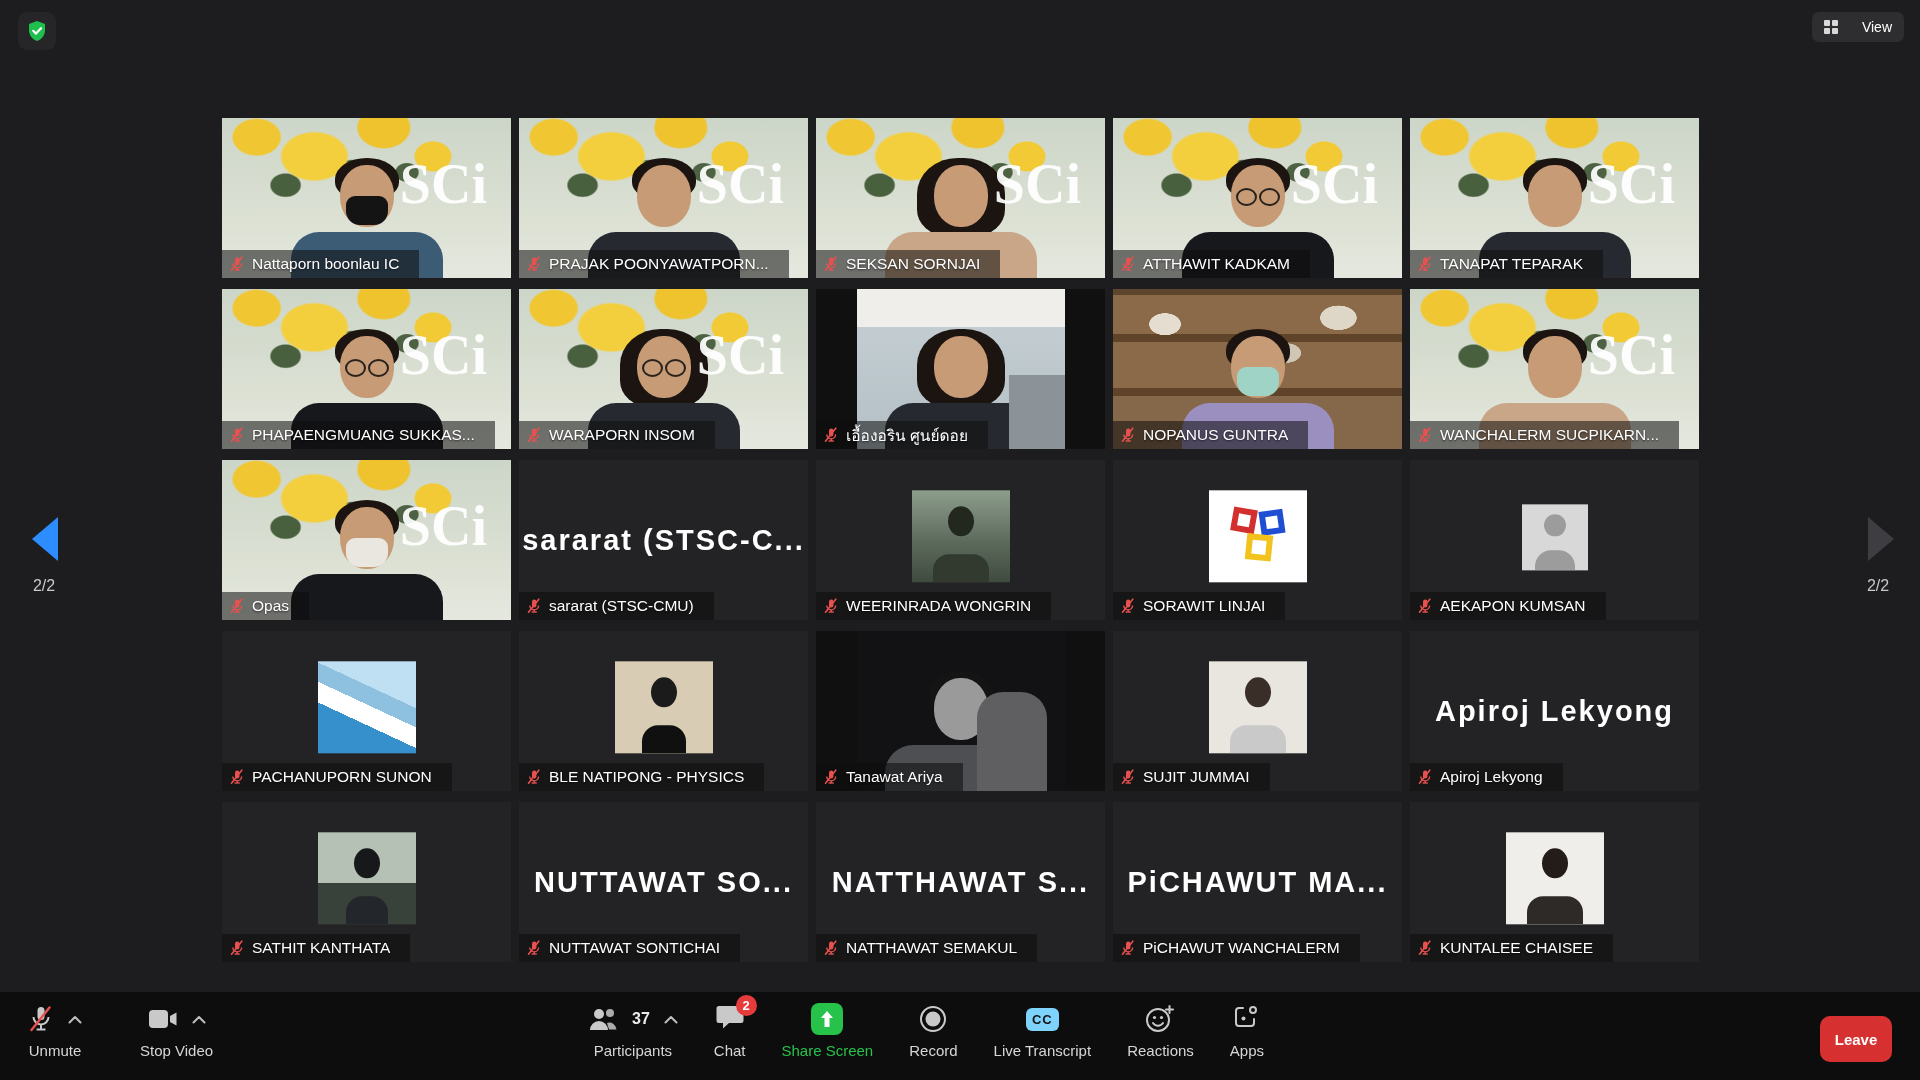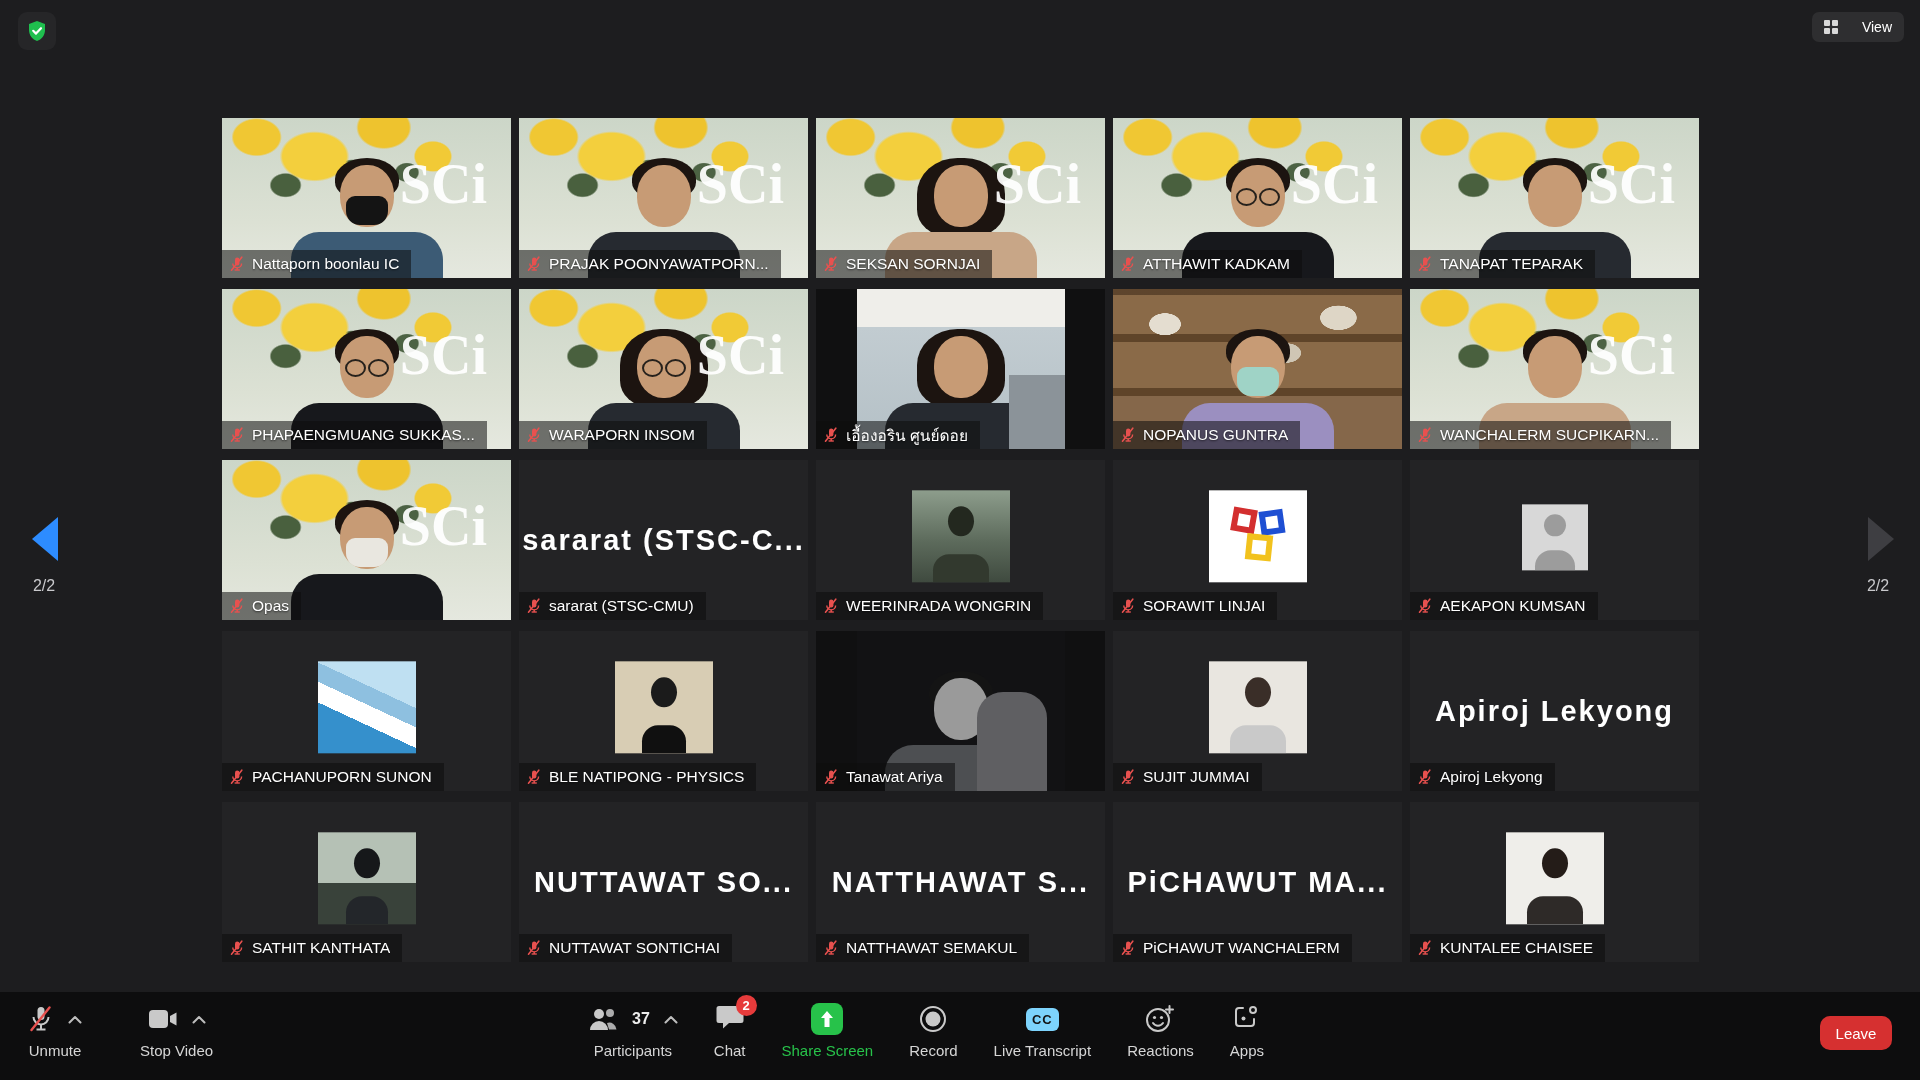--- a/index.html
+++ b/index.html
@@ -90,37 +90,37 @@
   .av-woman { background:#e9e6e0; }
   .av-woman::before { background:#3a2e28; } .av-woman::after { background:#c9c9c9; }
   .av-motorbike { background:linear-gradient(180deg,#b5c1b5 0 55%, #39423a 55% 100%); }
   .av-motorbike::before { background:#16181a; } .av-motorbike::after { width:42px; background:#23262a; }
   .av-woman2 { background:#efeeea; }
   .av-woman2::before { background:#241c18; } .av-woman2::after { background:#2e2a28; }
   .av-cube { background:#ffffff; display:flex; align-items:center; justify-content:center; }
   .av-cube::before, .av-cube::after { content:none; }
 
   
-  .badge { position:absolute; left:0; bottom:0; max-width:100%; height:28px; display:flex; align-items:center; gap:7px; background:rgba(12,12,12,.55); padding:0 12px 0 7px; }
+  .badge { position:absolute; left:0; bottom:0; max-width:100%; height:28px; display:flex; align-items:center; gap:7px; background:rgba(12,12,12,.55); padding:0 20px 0 7px; }
   .badge-name { color:#fff; font-size:15.5px; white-space:nowrap; overflow:hidden; text-overflow:ellipsis; text-shadow:0 1px 2px rgba(0,0,0,.6); }
 
   
   .toolbar { position:absolute; left:0; right:0; bottom:0; height:88px; background:#0d0d0e; }
   .tool { display:flex; flex-direction:column; align-items:center; padding-top:11px; cursor:pointer; }
   .iconrow { height:32px; display:flex; align-items:center; gap:14px; position:relative; }
   .tlabel { margin-top:7px; font-size:15px; color:#d6d6d6; white-space:nowrap; }
   .tlabel.green { color:#27c24a; }
   .left-cluster { position:absolute; left:28px; top:0; display:flex; gap:58px; }
   .center-cluster { position:absolute; left:588px; top:0; display:flex; gap:36px; }
   .count { color:#ececec; font-size:16px; font-weight:700; }
   .bubble-wrap { position:relative; }
   .chat-badge { position:absolute; top:-9px; right:-13px; min-width:21px; height:21px; border-radius:11px; background:#e63b3b; color:#fff; font-size:13px; font-weight:700; display:flex; align-items:center; justify-content:center; padding:0 5px; }
   .share-ico { width:32px; height:32px; border-radius:8px; background:#27c24a; display:flex; align-items:center; justify-content:center; }
   .cc-ico { background:#7dd3fc; border-radius:6px; padding:4px 6px; color:#141414; font-weight:700; font-size:13px; letter-spacing:1px; }
-  .leave-btn { position:absolute; right:28px; top:24px; width:72px; height:34px; border-radius:10px; background:#d63030; color:#fff; font-size:15px; font-weight:400; display:flex; align-items:center; justify-content:center; cursor:pointer; }
+  .leave-btn { position:absolute; right:28px; top:24px; width:72px; height:46px; border-radius:10px; background:#d63030; color:#fff; font-size:15px; font-weight:700; display:flex; align-items:center; justify-content:center; cursor:pointer; }
 </style>
 </head>
 <body>
 
 <div id="stage">
 
   <div class="shield-wrap">
     <svg width="24" height="24" viewBox="0 0 24 24">
       <path d="M12 2 L20 5 V11 C20 16.5 16.5 20.4 12 22 C7.5 20.4 4 16.5 4 11 V5 Z" fill="#1fbf4e"></path>
       <path d="M8.2 11.8 L11 14.6 L16 9.2" fill="none" stroke="#ffffff" stroke-width="2.2" stroke-linecap="round" stroke-linejoin="round"></path>

